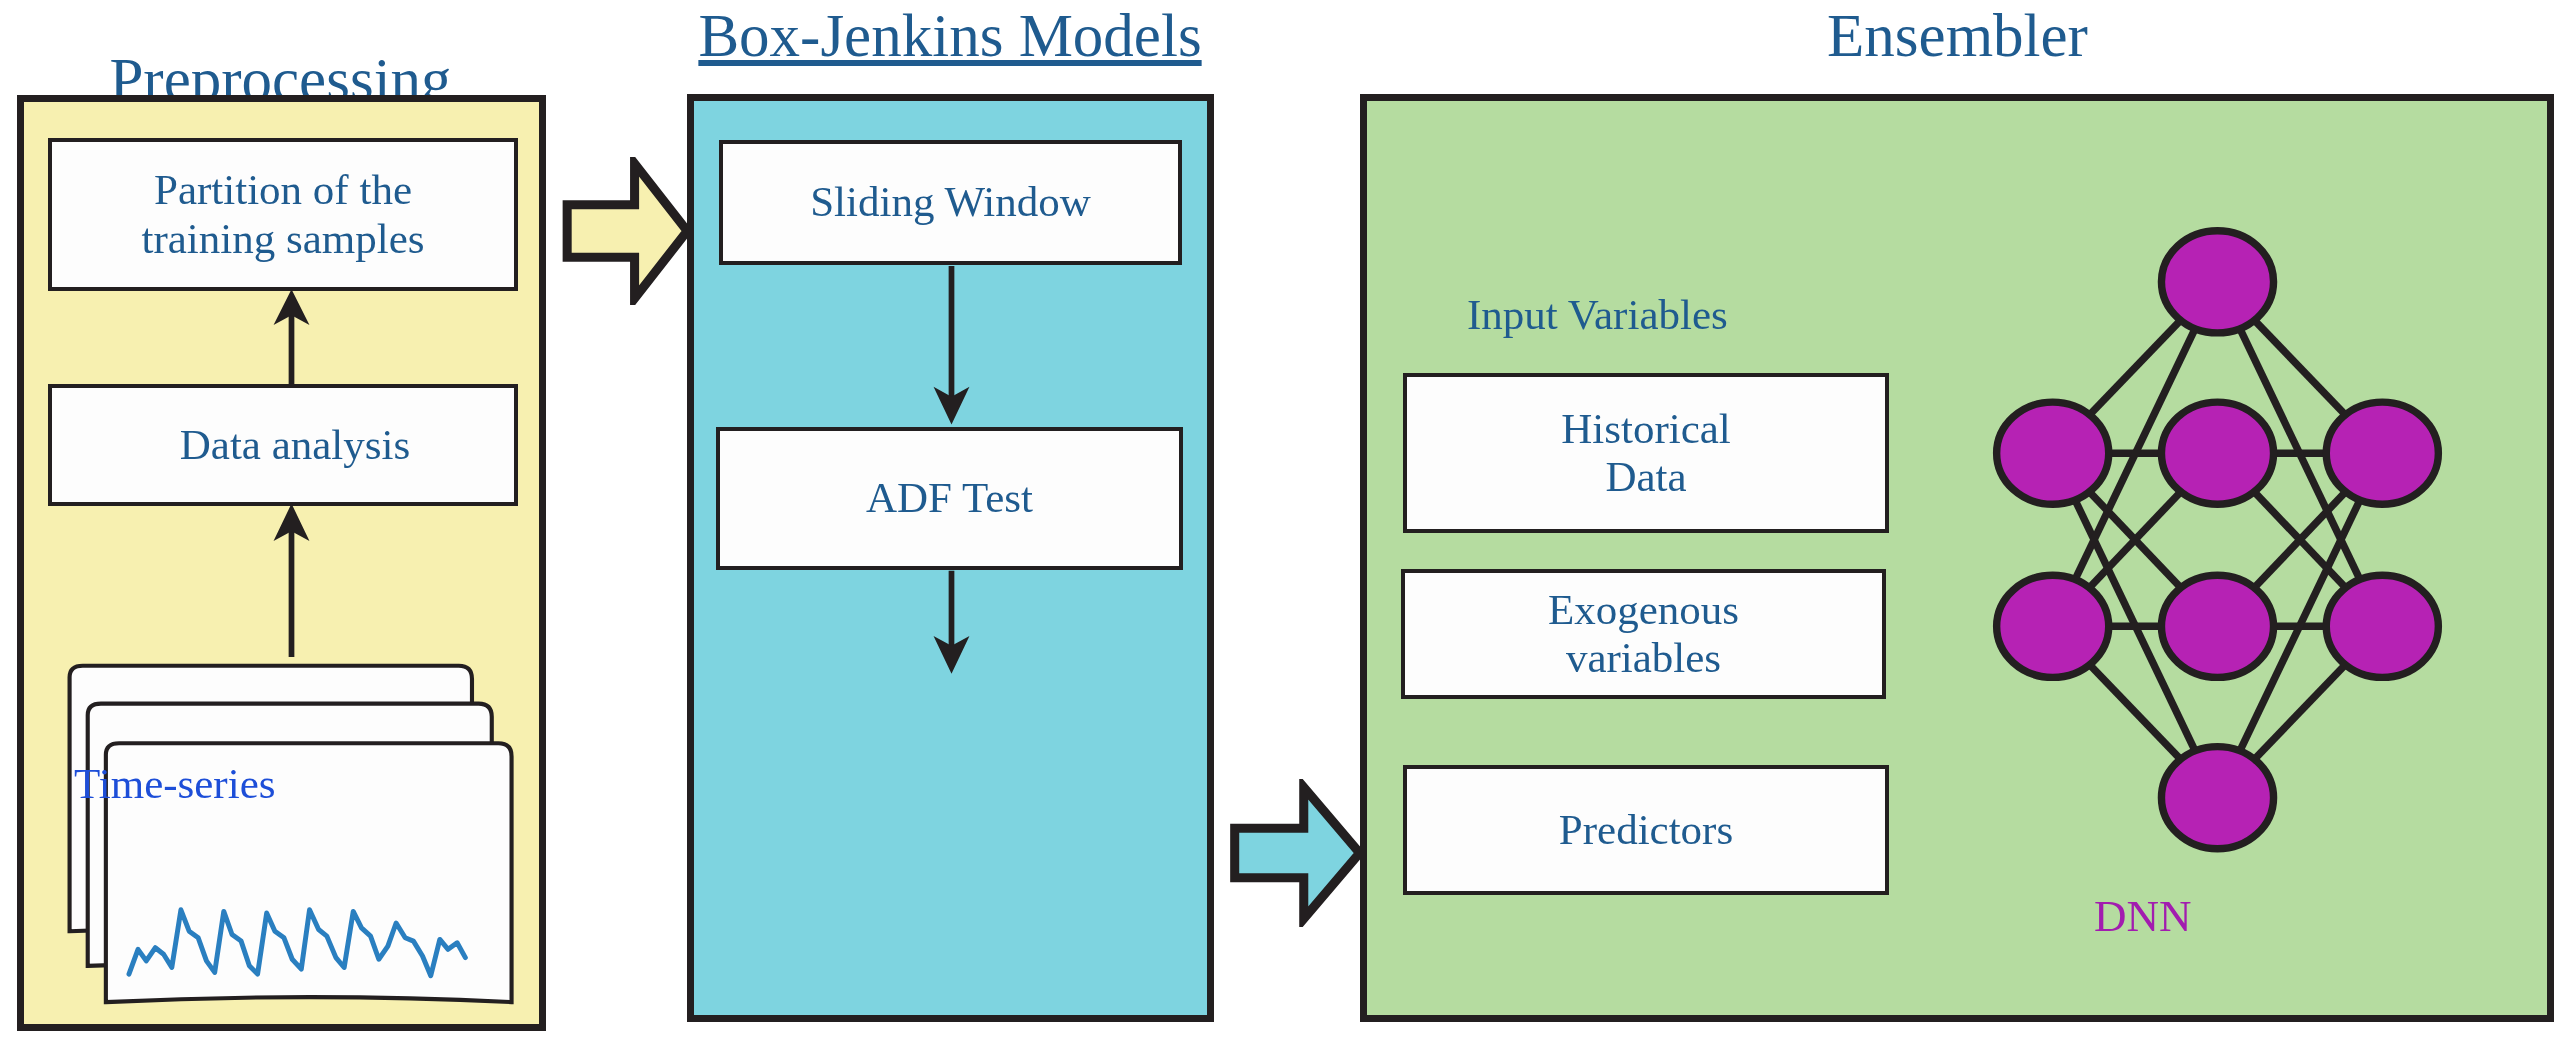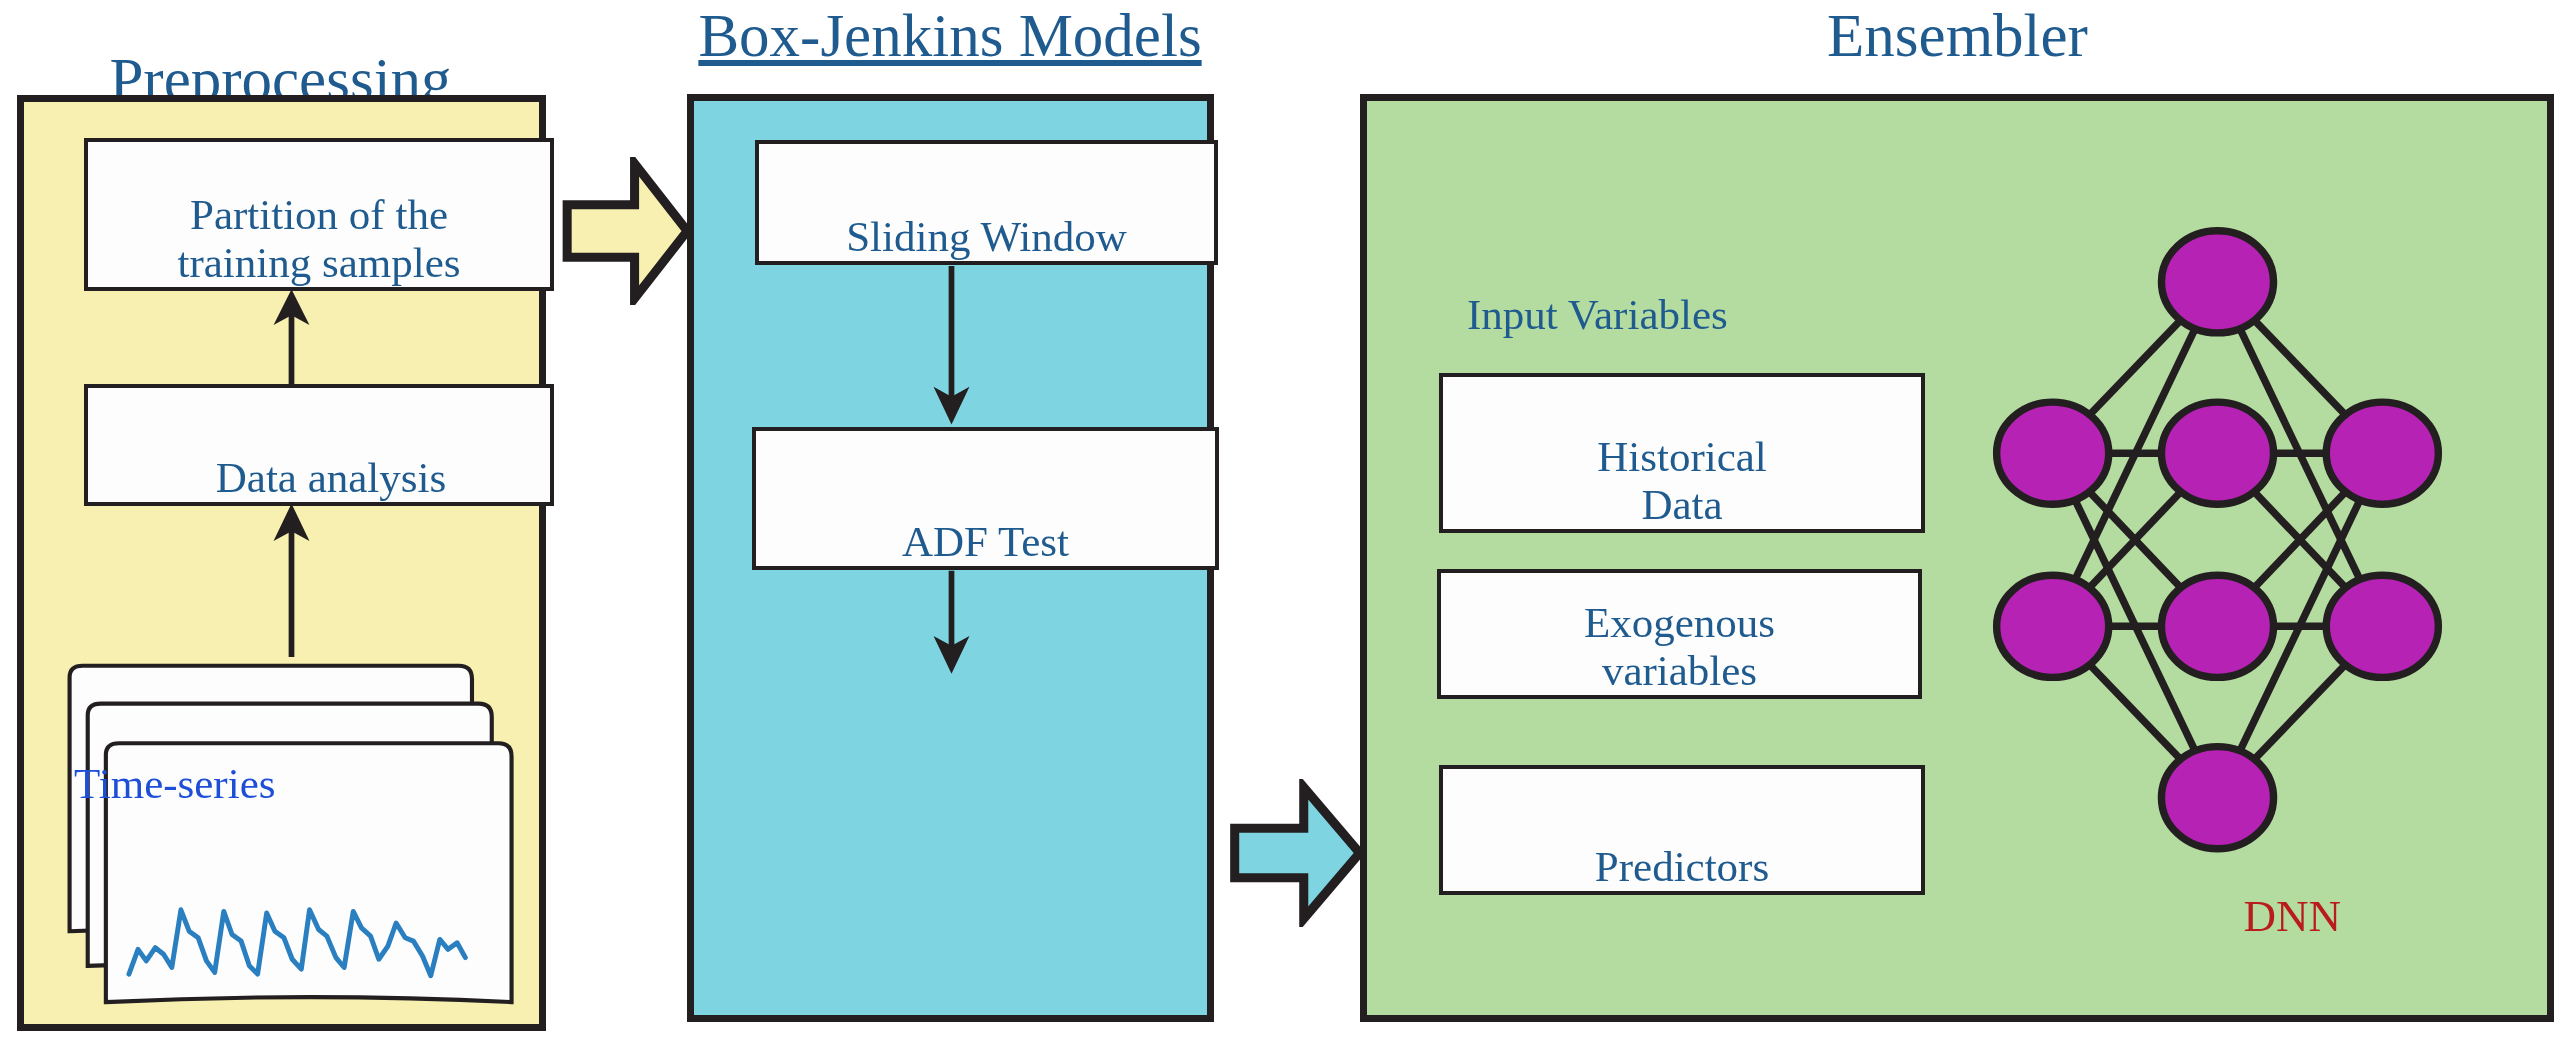--- a/index.html
+++ b/index.html
@@ -39,28 +39,27 @@
   .panel-boxjenkins    { background: #7ed4e0; }
   .panel-ensembler     { background: #b5dca0; }
 
   
   .pbox {
     position: absolute;
     background: #fdfdfd;
     border: 4.1px solid #231f20;
     box-sizing: border-box;
     display: flex;
-    align-items: flex-end;
+    align-items: center;
     justify-content: center;
     text-align: center;
     color: #1f5b8f;
     font-size: 43px;
     line-height: 1.12;
     font-family: "Liberation Serif", "DejaVu Serif", serif;
-    margin-left: 36px;
   }
   .pbox span { display: block; padding: 0 8.2px; }
 
   
   .vconn { position: absolute; }
 
   
   .blockarrow { position: absolute; }
 
   
@@ -81,25 +80,25 @@
     font-size: 43px;
     line-height: 1;
     white-space: nowrap;
     font-family: "Liberation Serif", "DejaVu Serif", serif;
   }
 
   
   .dnn-wrap { position: absolute; }
   .dnn-label {
     position: absolute;
-    color: #b91c1c;
+    color: #a21caf;
     font-size: 45px;
     line-height: 1;
     white-space: nowrap;
-    text-align: right;
+    text-align: left;
     font-family: "Liberation Serif", "DejaVu Serif", serif;
   }
 </style>
 </head>
 <body>
 
 <div id="canvas">
 
   <div class="stage-title" style="left:16.5px; top:5px; width:528px;margin-top:44px;">Preprocessing</div>
 

